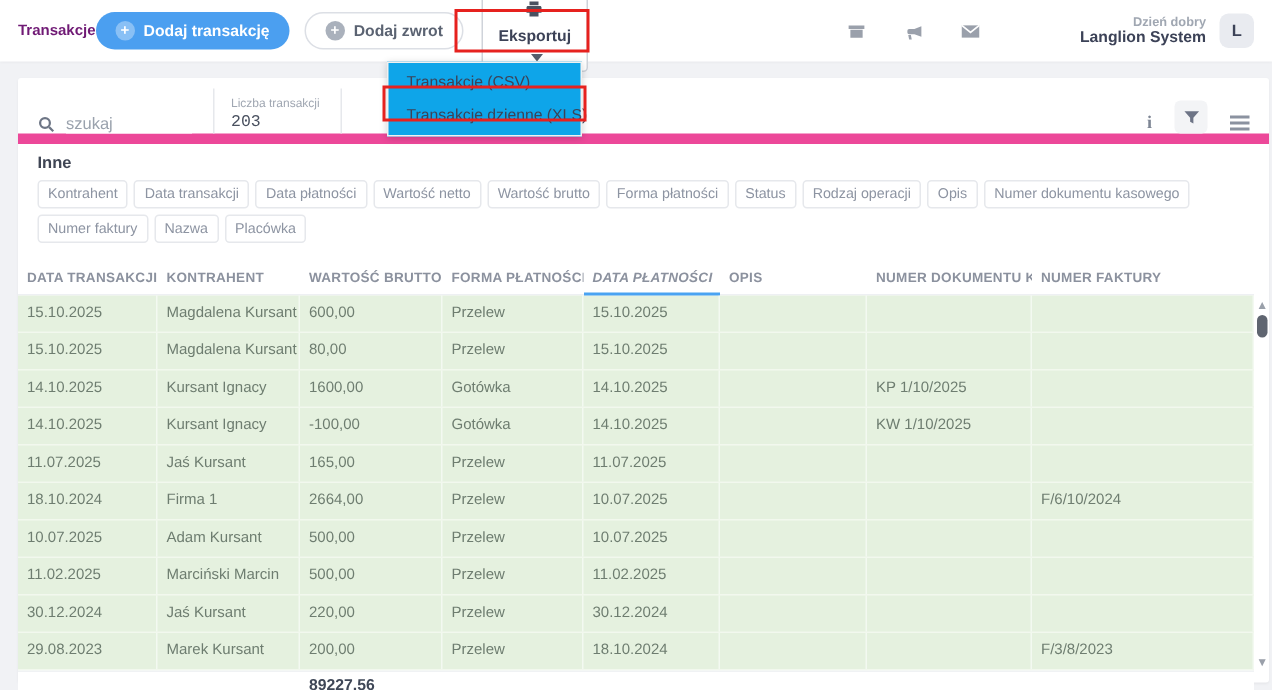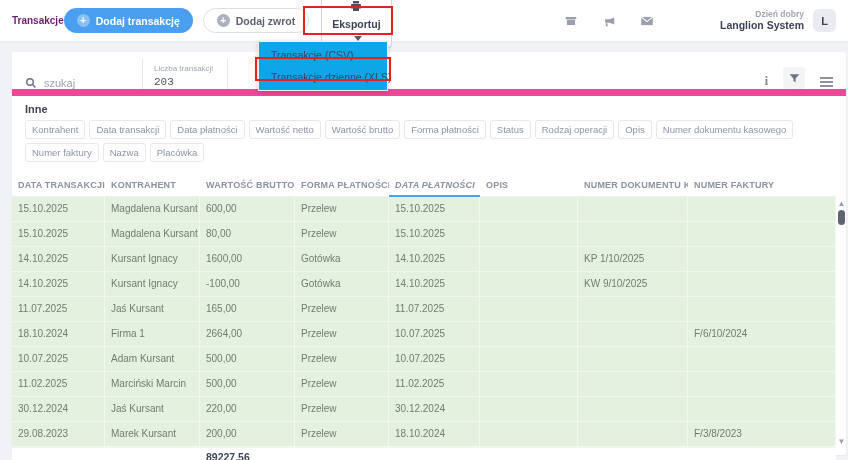--- a/index.html
+++ b/index.html
@@ -342,21 +342,21 @@
   <div class="td">Kursant Ignacy</div>
 
   <div class="td">-100,00</div>
 
   <div class="td">Gotówka</div>
 
   <div class="td">14.10.2025</div>
 
   <div class="td"></div>
 
-  <div class="td">KW 9/10/2025</div>
+  <div class="td">KW 1/10/2025</div>
 
   <div class="td"></div>
 </div>
 
   <div class="trow grid-row">
   <div class="td">11.07.2025</div>
 
   <div class="td">Jaś Kursant</div>
 
   <div class="td">165,00</div>

